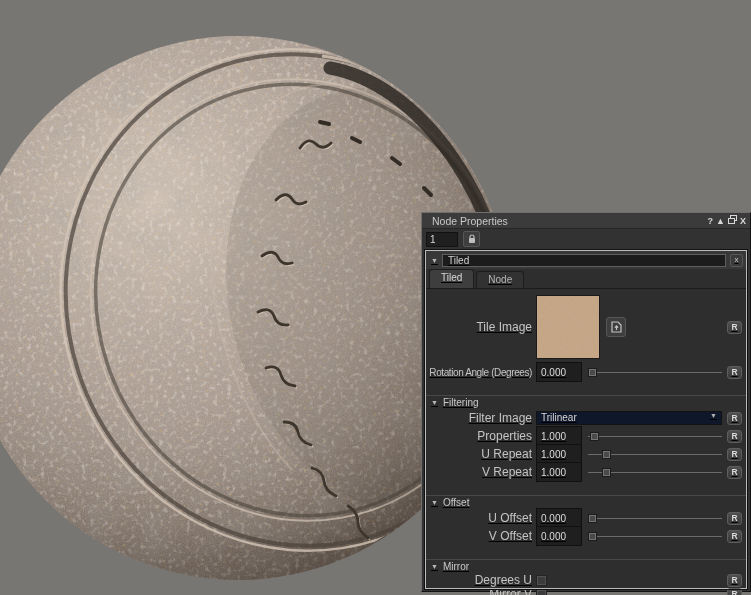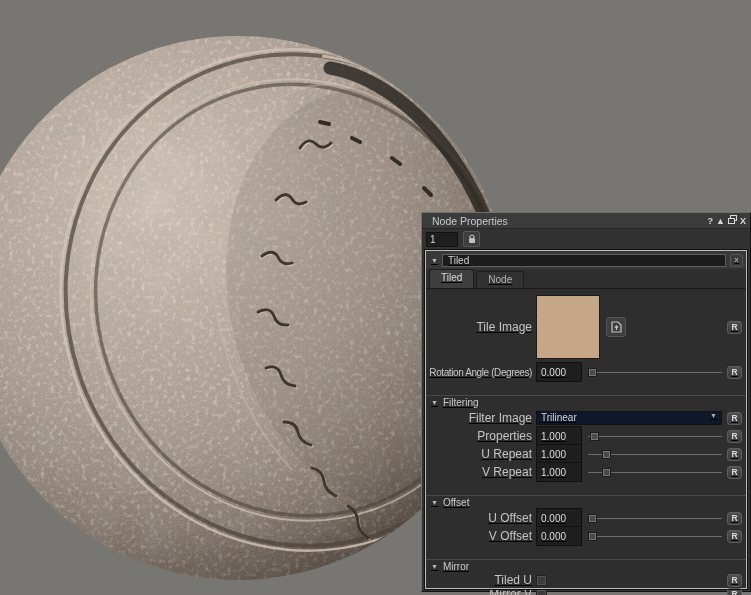--- a/index.html
+++ b/index.html
@@ -294,21 +294,21 @@
           <span class="handle" style="left:0px"></span>
         </span>
         <button class="rbtn">R</button>
       </div>
 
       <div class="sect">
         <span class="tri">▼</span>
         <span>Mirror</span>
       </div>
       <div class="prow small">
-        <span class="lbl">Tiled U</span>
+        <span class="lbl">Degrees U</span>
         <span class="checkbox"></span>
         <button class="rbtn">R</button>
       </div>
       <div class="prow small">
         <span class="lbl">Mirror V</span>
         <span class="checkbox"></span>
         <button class="rbtn">R</button>
       </div>
 
     </div>

